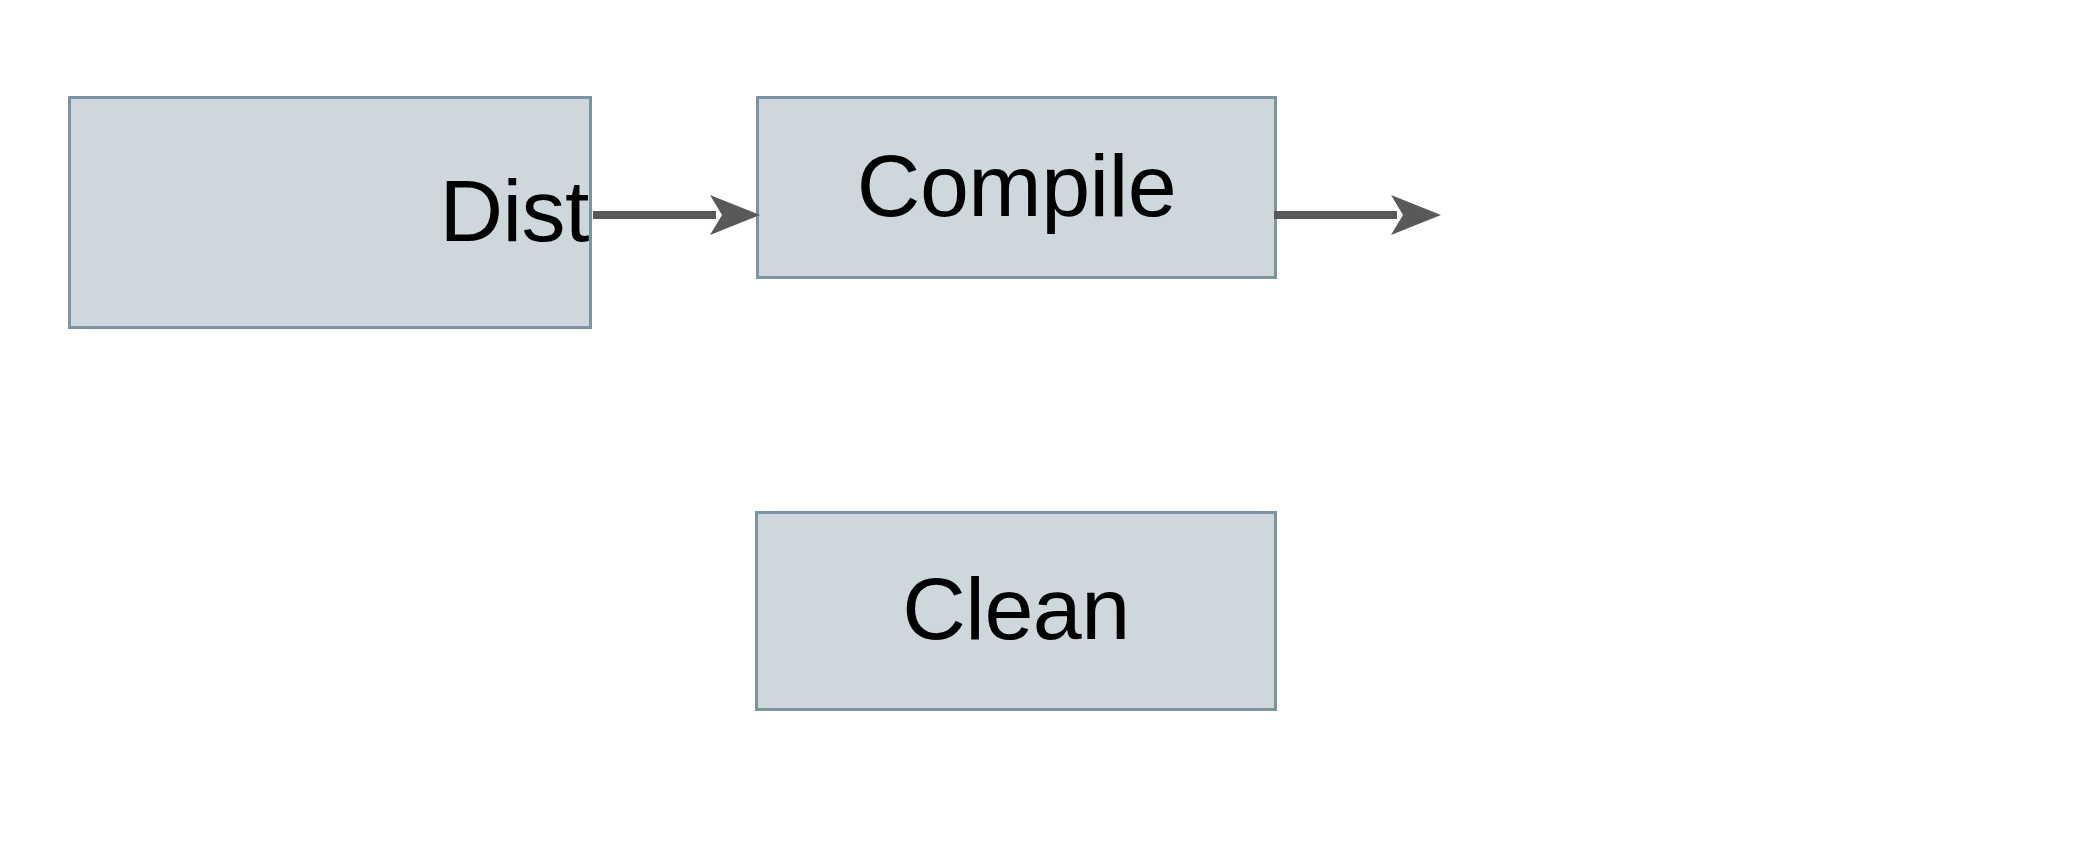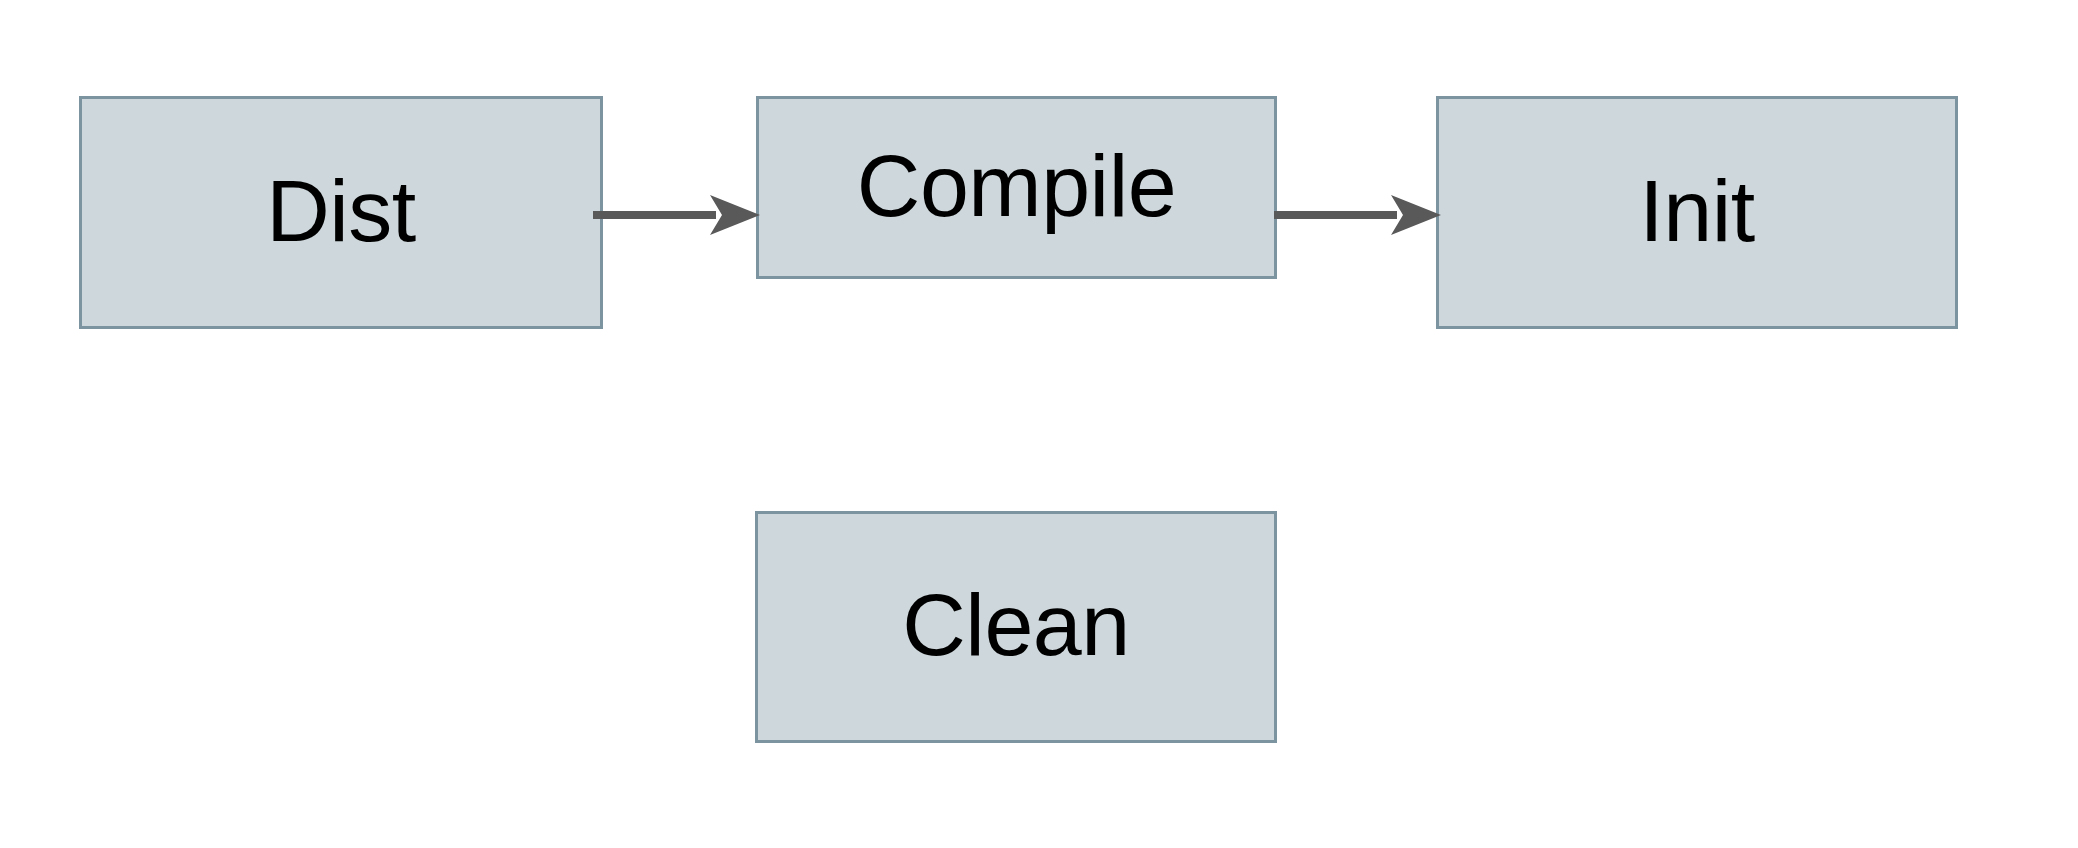--- a/index.html
+++ b/index.html
@@ -33,24 +33,24 @@
     line-height: 1;
     letter-spacing: -0.5px;
     white-space: nowrap;
     user-select: none;
   }
   .node-label {
     display: block;
     transform: translateY(-2px);
   }
   
-  #node-dist    { left: 79px;   top: 96px;  width: 524px; height: 233px; }
+  #node-dist    { left: 68px;   top: 96px;  width: 524px; height: 233px; justify-content: flex-end; }
   #node-compile { left: 756px;  top: 96px;  width: 521px; height: 183px; }
   #node-init    { left: 1436px; top: 96px;  width: 522px; height: 233px; }
-  #node-clean   { left: 755px;  top: 511px; width: 522px; height: 232px; }
+  #node-clean   { left: 755px;  top: 511px; width: 522px; height: 200px; }
 
   .edge {
     position: absolute;
     overflow: visible;
   }
   #edge-dist-compile    { left: 592px;  top: 191px; width: 172px; height: 48px; }
   #edge-compile-init    { left: 1273px; top: 191px; width: 172px; height: 48px; }
 </style>
 </head>
 <body>
@@ -58,23 +58,20 @@
 <div id="canvas">
 
   <div class="node" id="node-dist">
     <span class="node-label">Dist</span>
   </div>
 
   <div class="node" id="node-compile">
     <span class="node-label">Compile</span>
   </div>
 
-  <div class="node" id="node-init">
-    <span class="node-label">Init</span>
-  </div>
 
   <div class="node" id="node-clean">
     <span class="node-label">Clean</span>
   </div>
 
   <svg class="edge" id="edge-dist-compile" viewBox="0 0 172 48" width="172" height="48">
     <line x1="1" y1="24" x2="124" y2="24" stroke="#595959" stroke-width="8"></line>
     <polygon points="118,4 168,24 118,44 130,24" fill="#595959"></polygon>
   </svg>
 

